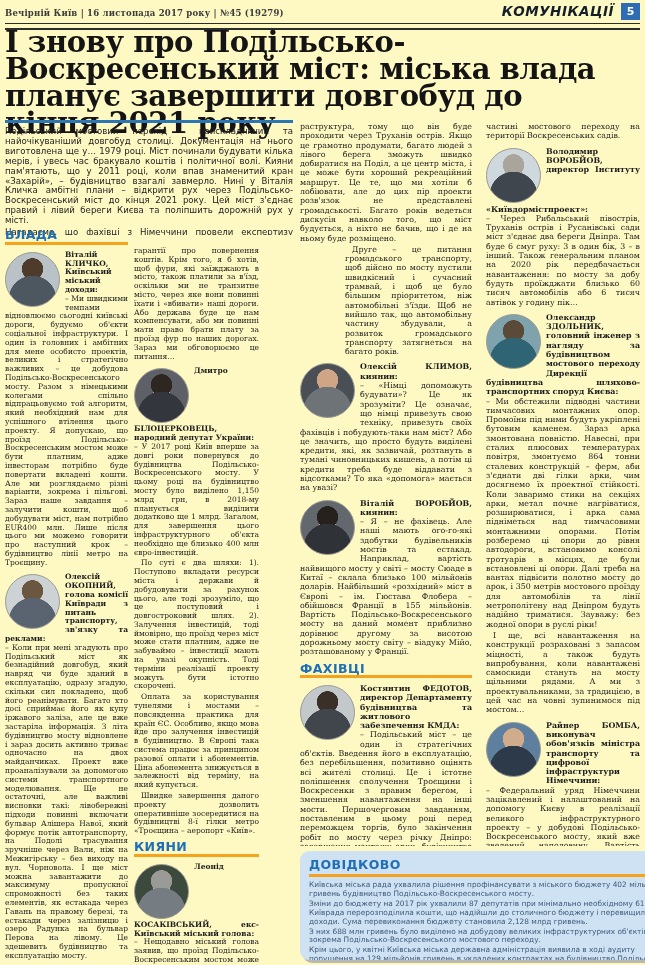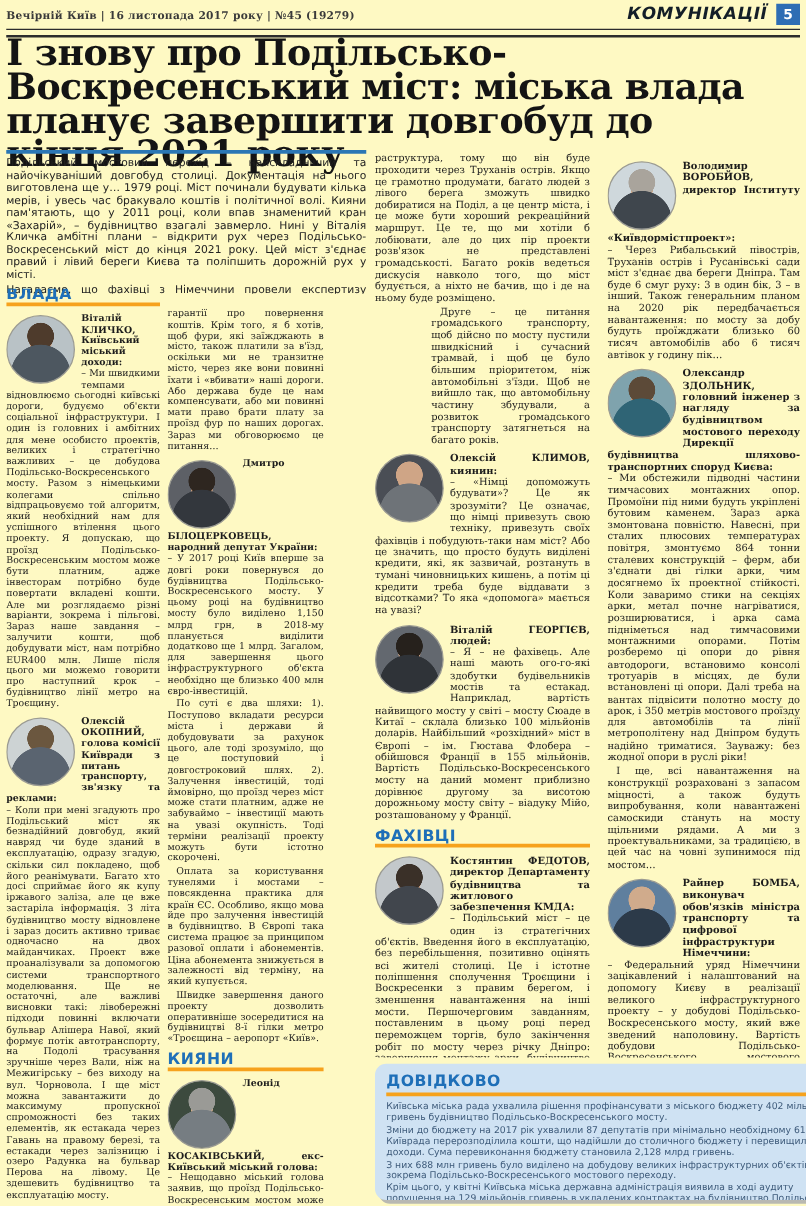--- a/index.html
+++ b/index.html
@@ -125,33 +125,34 @@
   <div class="wcol col3">
     <p class="cont">раструктура, тому що він буде проходити через Труханів острів. Якщо це грамотно продумати, багато людей з лівого берега зможуть швидко добиратися на Поділ, а це центр міста, і це може бути хороший рекреаційний маршрут. Це те, що ми хотіли б лобіювати, але до цих пір проекти розв'язок не представлені громадськості. Багато років ведеться дискусія навколо того, що міст будується, а ніхто не бачив, що і де на ньому буде розміщено.</p>
     <p class="cont" style="text-indent:7px;margin-left:45px;">Друге – це питання громадського транспорту, щоб дійсно по мосту пустили швидкісний і сучасний трамвай, і щоб це було більшим пріоритетом, ніж автомобільні з'їзди. Щоб не вийшло так, що автомобільну частину збудували, а розвиток громадського транспорту затягнеться на багато років.</p>
 
     <div class="person">
       <p><span class="photo ph-klymov"></span><span class="pname">Олексій КЛИМОВ, киянин:</span><br>
       <span>– «Німці допоможуть будувати»? Це як зрозуміти? Це означає, що німці привезуть свою техніку, привезуть своїх фахівців і побудують-таки нам міст? Або це значить, що просто будуть виділені кредити, які, як зазвичай, розтануть в тумані чиновницьких кишень, а потім ці кредити треба буде віддавати з відсотками? То яка «допомога» мається на увазі?</span></p>
     </div>
 
     <div class="person">
-      <p><span class="photo ph-heorhiiev"></span><span class="pname">Віталій ГЕОРГІЄВ, людей:</span><br>
+      <p><span class="photo ph-heorhiiev"></span><span class="pname">Віталій ВОРОБЙОВ, киянин:</span><br>
       <span>– Я – не фахівець. Але наші мають ого-го-які здобутки будівельників мостів та естакад. Наприклад, вартість найвищого мосту у світі – мосту Сюаде в Китаї – склала близько 100 мільйонів доларів. Найбільший «розхідний» міст в Європі – ім. Гюстава Флобера – обійшовся Франції в 155 мільйонів. Вартість Подільсько-Воскресенського мосту на даний момент приблизно дорівнює другому за висотою дорожньому мосту світу – віадуку Мійо, розташованому у Франції.</span></p>
     </div>
 
     <div class="sec-h">ФАХІВЦІ</div>
 
     <div class="person">
       <p><span class="photo ph-fedotov"></span><span class="pname">Костянтин ФЕДОТОВ, директор Департаменту будівництва та житлового забезпечення КМДА:</span><br>
       <span>– Подільський міст – це один із стратегічних об'єктів. Введення його в експлуатацію, без перебільшення, позитивно оцінять всі жителі столиці. Це і істотне поліпшення сполучення Троєщини і Воскресенки з правим берегом, і зменшення навантаження на інші мости. Першочерговим завданням, поставленим в цьому році перед переможцем торгів, було закінчення робіт по мосту через річку Дніпро: завершення монтажу арки, будівництво прогонових будов естакади на Рибальському півострові і поворотами ліворуч. А також роботи на лівобережній</span></p>
     </div>
   </div>
 
   <div class="wcol col4">
+    <p class="cont">частині мостового переходу на території Воскресенських садів.</p>
 
     <div class="person">
       <p><span class="photo ph-vorobiov"></span><span class="pname">Володимир ВОРОБЙОВ, директор Інституту «Київдормістпроект»:</span><br>
       <span>– Через Рибальський півострів, Труханів острів і Русанівські сади міст з'єднає два береги Дніпра. Там буде 6 смуг руху: 3 в один бік, 3 – в інший. Також генеральним планом на 2020 рік передбачається навантаження: по мосту за добу будуть проїжджати близько 60 тисяч автомобілів або 6 тисяч автівок у годину пік…</span></p>
     </div>
 
     <div class="person">
       <p><span class="photo ph-zdolnyk"></span><span class="pname">Олександр ЗДОЛЬНИК, головний інженер з нагляду за будівництвом мостового переходу Дирекції будівництва шляхово-транспортних споруд Києва:</span><br>
       <span>– Ми обстежили підводні частини тимчасових монтажних опор. Промоїни під ними будуть укріплені бутовим каменем. Зараз арка змонтована повністю. Навесні, при сталих плюсових температурах повітря, змонтуємо 864 тонни сталевих конструкцій – ферм, аби з'єднати дві гілки арки, чим досягнемо їх проектної стійкості. Коли заваримо стики на секціях арки, метал почне нагріватися, розширюватися, і арка сама підніметься над тимчасовими монтажними опорами. Потім розберемо ці опори до рівня автодороги, встановимо консолі тротуарів в місцях, де були встановлені ці опори. Далі треба на вантах підвісити полотно мосту до арок, і 350 метрів мостового проїзду для автомобілів та лінії метрополітену над Дніпром будуть надійно триматися. Зауважу: без жодної опори в руслі ріки!</span></p>
       <p class="q ind">І ще, всі навантаження на конструкції розраховані з запасом міцності, а також будуть випробування, коли навантажені самоскиди стануть на мосту щільними рядами. А ми з проектувальниками, за традицією, в цей час на човні зупинимося під мостом…</p>

